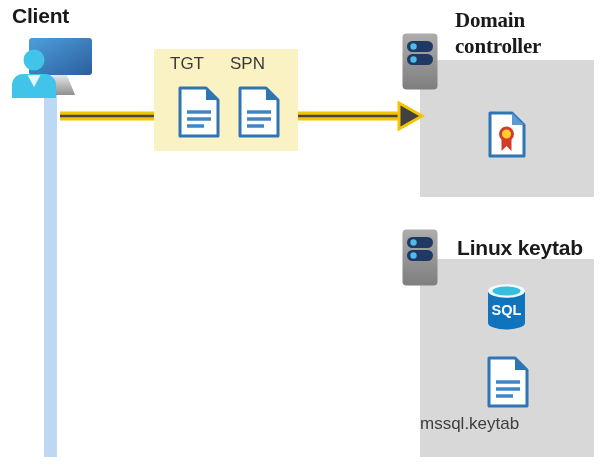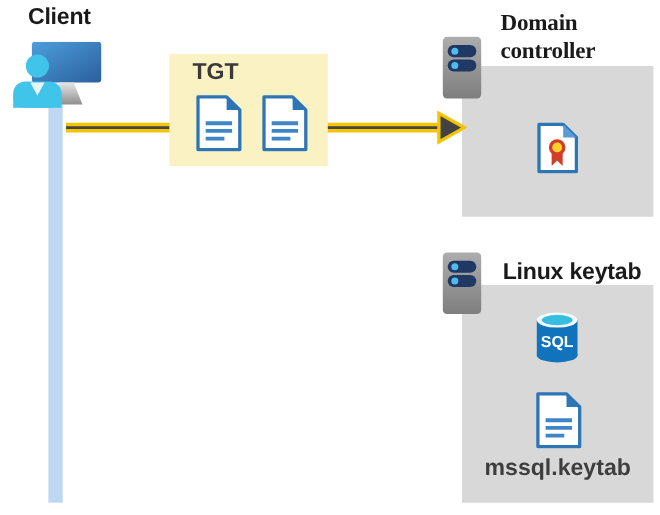--- a/index.html
+++ b/index.html
@@ -5,28 +5,28 @@
   html,body{margin:0;padding:0;background:#fff;}
   .stage{
     position:relative;width:600px;height:468px;background:#ffffff;
     font-family:"Liberation Sans",sans-serif;overflow:hidden;
   }
   .abs{position:absolute;}
   .heading{
     font-weight:700;font-size:21px;line-height:26px;color:#1a1a1a;
     letter-spacing:-0.2px;
   }
-  .sublabel{font-weight:700;font-size:21px;color:#3a3a3a;}
+  .sublabel{font-weight:400;font-size:17px;color:#3a3a3a;}
   
   .graybox{background:#d8d8d8;z-index:0;}
   .vline{background:#bdd8f2;z-index:1;}
   .arrow-svg{z-index:2;}
   .ticketbox{background:#faf2c3;z-index:3;}
   .icon,.label-layer{z-index:4;}
-  .txt-center{text-align:center;}
+  .txt-center{text-align:left;}
 </style>
 </head>
 <body>
 
 <div class="stage">
 
   <div class="abs graybox" style="left:420px;top:60px;width:174px;height:137px;"></div>
   <div class="abs graybox" style="left:420px;top:259px;width:174px;height:198px;"></div>
 
   <div class="abs vline" style="left:44px;top:78px;width:13px;height:379px;"></div>
@@ -54,20 +54,21 @@
     </defs>
     <rect x="21" y="0" width="63" height="37" rx="3" fill="url(#gmon)"></rect>
     <path d="M46,37 L59,37 L67,57 L38,57 Z" fill="url(#gstand)"></path>
     <rect x="4" y="36" width="44" height="24" rx="11" fill="#41C4E9"></rect>
     <rect x="4" y="48" width="44" height="12" fill="#41C4E9"></rect>
     <path d="M19.5,37 L26,49 L32.5,37 Z" fill="#E6F7FC"></path>
     <circle cx="26" cy="22" r="10.5" fill="#41C4E9"></circle>
   </svg>
 
   <div class="abs sublabel txt-center label-layer" style="left:170px;top:54px;width:52px;">TGT</div>
+  <div class="abs sublabel txt-center label-layer" style="left:230px;top:54px;width:52px;">SPN</div>
 
   <svg class="abs icon" style="left:178px;top:86px;" width="42" height="52" viewBox="0 0 42 52">
     <path d="M2,2 H28 L40,14 V50 H2 Z" fill="#ffffff" stroke="#2E75B6" stroke-width="3" stroke-linejoin="round"></path>
     <path d="M28,2 V14 H40 Z" fill="#2E75B6"></path>
     <line x1="9" y1="26" x2="33" y2="26" stroke="#3F86C9" stroke-width="3.5"></line>
     <line x1="9" y1="33" x2="33" y2="33" stroke="#3F86C9" stroke-width="3.5"></line>
     <line x1="9" y1="40" x2="26" y2="40" stroke="#3F86C9" stroke-width="3.5"></line>
   </svg>
 
   <svg class="abs icon" style="left:238px;top:86px;" width="42" height="52" viewBox="0 0 42 52">

